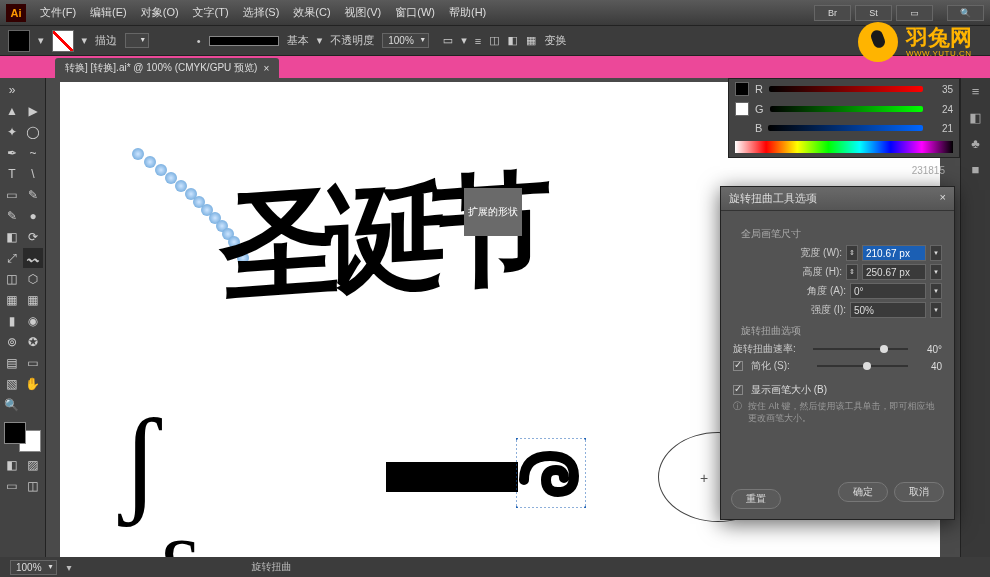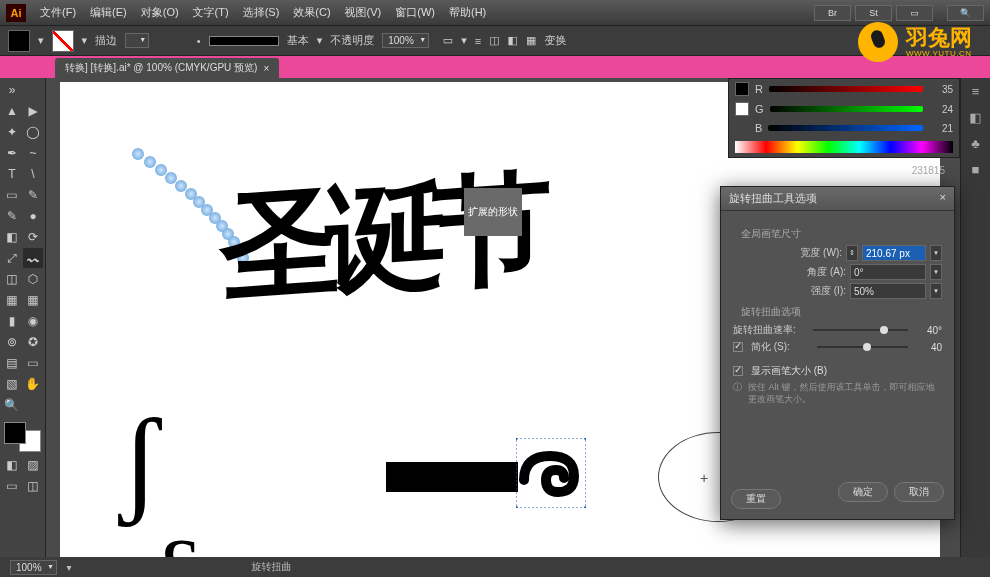--- a/index.html
+++ b/index.html
@@ -244,20 +244,26 @@
   </div>
   <div class="dlg-body">
     <div class="dlg-sec">全局画笔尺寸</div>
     <div class="frow">
       <span class="flabel">宽度 (W):</span>
       <div class="farrow">⇕</div>
       <div class="finput sel">210.67 px</div>
       <div class="farrow">▾</div>
     </div>
     <div class="frow">
+      <span class="flabel">高度 (H):</span>
+      <div class="farrow">⇕</div>
+      <div class="finput">250.67 px</div>
+      <div class="farrow">▾</div>
+    </div>
+    <div class="frow">
       <span class="flabel">角度 (A):</span>
       <div class="finput" style="width:76px">0°</div>
       <div class="farrow">▾</div>
     </div>
     <div class="frow">
       <span class="flabel">强度 (I):</span>
       <div class="finput" style="width:76px">50%</div>
       <div class="farrow">▾</div>
     </div>
 

